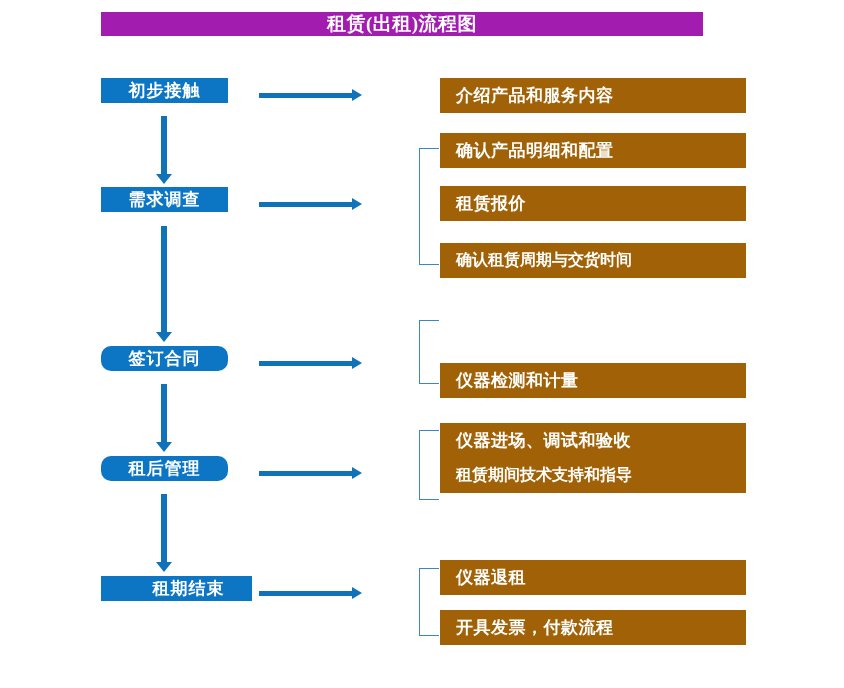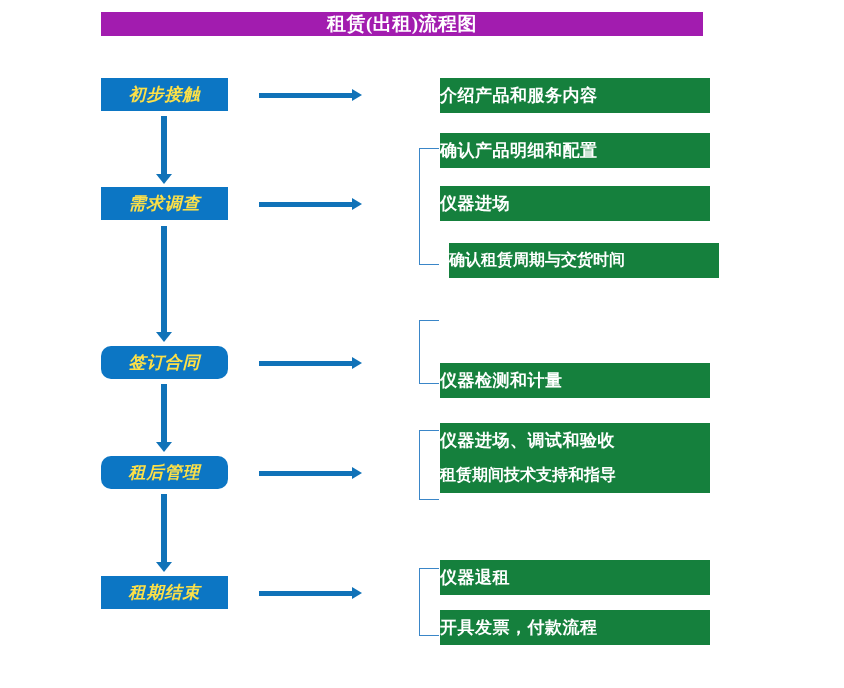--- a/index.html
+++ b/index.html
@@ -36,43 +36,43 @@
     font-size: 19px;
     font-weight: bold;
     letter-spacing: 0.5px;
   }
 
   
   .stage-box {
     position: absolute;
     left: 101px;
     width: 127px;
-    height: 33px;
+    height: 25px;
     background: #0c76c4;
-    color: #fde047;
+    color: #ffffff;
     display: flex;
     align-items: center;
     justify-content: center;
     font-size: 17px;
     font-weight: bold;
     letter-spacing: 1px;
-    font-style: italic;
   }
 
   
   .detail-box {
     position: absolute;
     left: 440px;
-    width: 270px;
+    width: 306px;
     height: 35px;
-    background: #15803d;
+    background: #a16207;
     color: #ffffff;
     display: flex;
     align-items: center;
     justify-content: flex-start;
+    padding-left: 16px;
     box-sizing: border-box;
     font-size: 17px;
     font-weight: bold;
     letter-spacing: 0.5px;
   }
   .detail-box.wide-text {
     font-size: 16px;
     letter-spacing: 0px;
   }
 
@@ -141,21 +141,21 @@
 <body>
 
 <div id="canvas">
 
   <div class="title-bar">租赁(出租)流程图</div>
 
   <div class="stage-box" style="top:78px;">初步接触</div>
   <div class="stage-box" style="top:187px;">需求调查</div>
   <div class="stage-box" style="top:346px;border-radius:10px;">签订合同</div>
   <div class="stage-box" style="top:456px;border-radius:10px;">租后管理</div>
-  <div class="stage-box" style="top:576px;">租期结束</div>
+  <div class="stage-box" style="top:576px;padding-left:24px;">租期结束</div>
 
   <div class="v-arrow" style="left:156px; top:116px; height:68px;">
     <div class="shaft"></div>
     <div class="head"></div>
   </div>
   <div class="v-arrow" style="left:156px; top:226px; height:116px;">
     <div class="shaft"></div>
     <div class="head"></div>
   </div>
   <div class="v-arrow" style="left:156px; top:384px; height:68px;">
@@ -188,21 +188,21 @@
     <div class="head"></div>
   </div>
 
   <div class="bracket" style="left:419px; top:148px; height:117px;"></div>
   <div class="bracket" style="left:419px; top:320px; height:64px;"></div>
   <div class="bracket" style="left:419px; top:430px; height:70px;"></div>
   <div class="bracket" style="left:419px; top:568px; height:68px;"></div>
 
   <div class="detail-box" style="top:78px;">介绍产品和服务内容</div>
   <div class="detail-box" style="top:133px;">确认产品明细和配置</div>
-  <div class="detail-box" style="top:186px;">仪器进场</div>
-  <div class="detail-box wide-text" style="top:243px;margin-left:9px;">确认租赁周期与交货时间</div>
+  <div class="detail-box" style="top:186px;">租赁报价</div>
+  <div class="detail-box wide-text" style="top:243px;">确认租赁周期与交货时间</div>
   <div class="detail-box" style="top:363px;">仪器检测和计量</div>
   <div class="detail-box" style="top:423px;">仪器进场、调试和验收</div>
   <div class="detail-box wide-text" style="top:458px;">租赁期间技术支持和指导</div>
   <div class="detail-box" style="top:560px;text-align:right;">仪器退租</div>
   <div class="detail-box" style="top:610px;">开具发票，付款流程</div>
 
 </div>
 
 </body></html>

